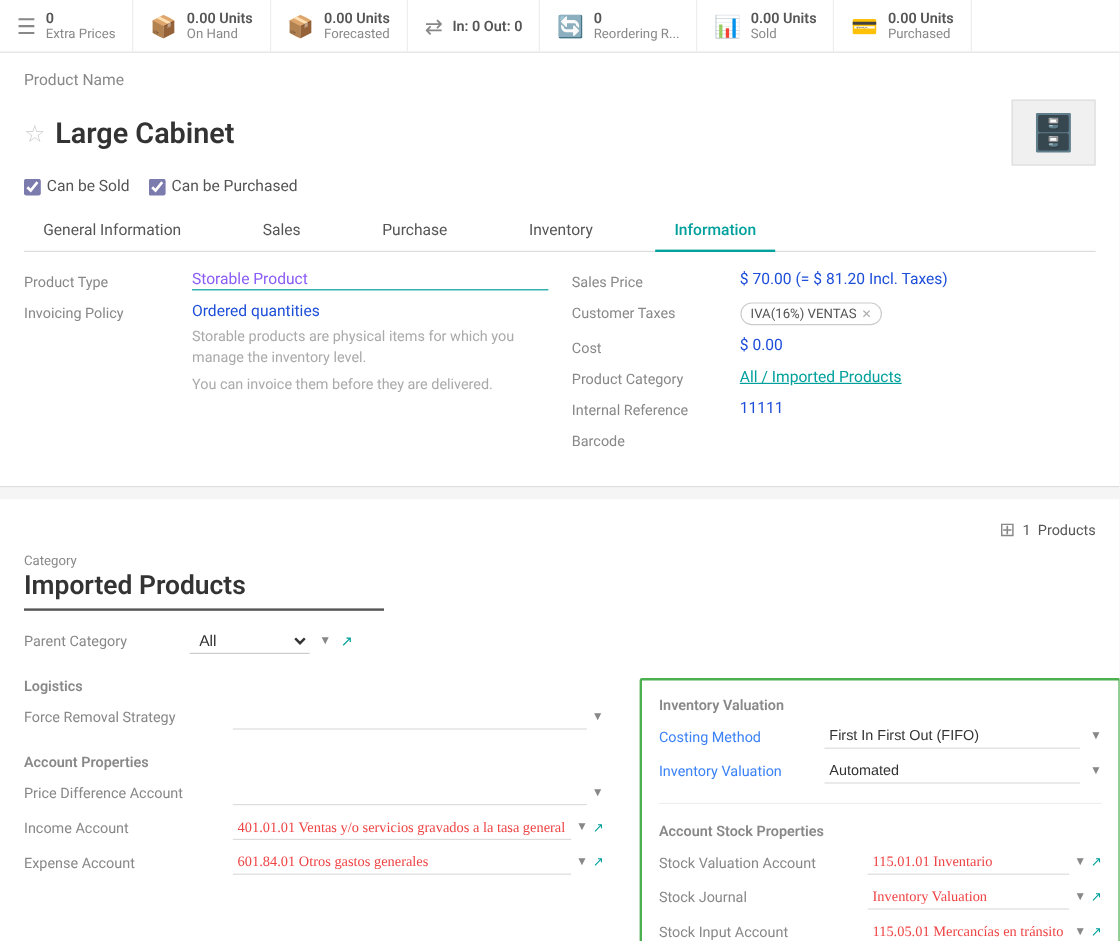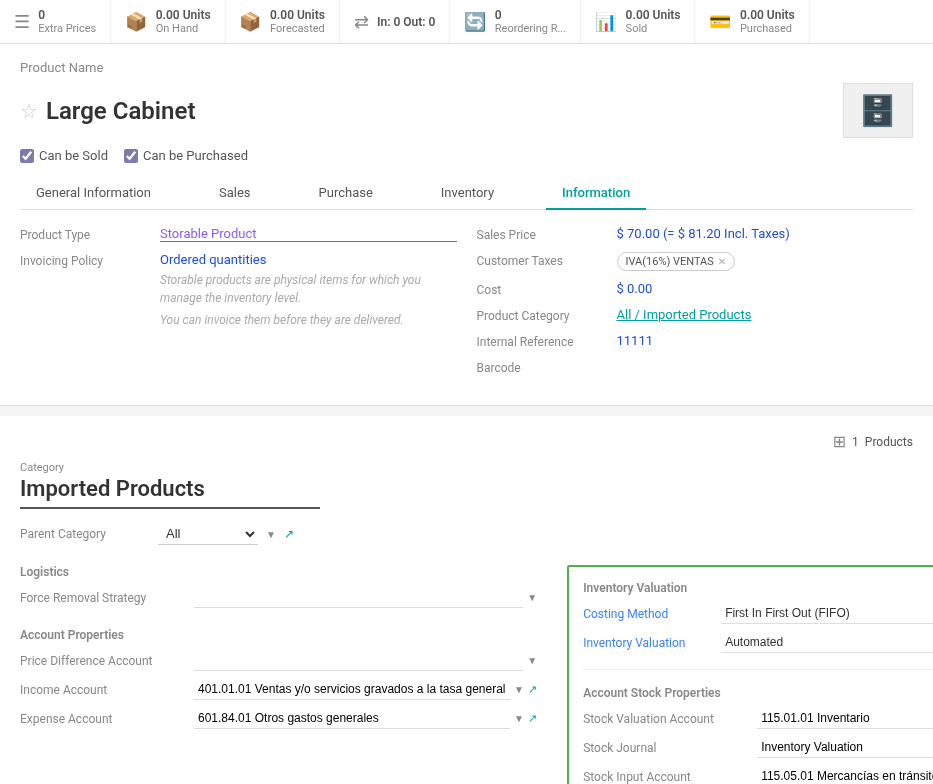--- a/index.html
+++ b/index.html
@@ -59,21 +59,21 @@
     
     .form-content { display: flex; gap: 20px; padding-top: 16px; }
     .form-left { flex: 1; }
     .form-right { flex: 1; }
 
     .field-row { display: flex; align-items: flex-start; margin-bottom: 10px; gap: 10px; }
     .field-label { width: 130px; font-size: 12px; color: #888; padding-top: 2px; flex-shrink: 0; }
     .field-value { font-size: 13px; color: #1d4ed8; flex: 1; }
     .field-value.link { color: #00a09d; text-decoration: underline; cursor: pointer; }
     .field-value.storable { color: #8b5cf6; border-bottom: 1px solid #00a09d; display: inline-block; }
-    .field-hint { font-size: 12px; color: #aaa; margin-top: 4px; font-style: italic; line-height: 1.5; }
+    .field-hint { font-size: 12px; color: #aaa; margin-top: 4px; line-height: 1.5; }
 
     .tax-badge {
       display: inline-flex; align-items: center; padding: 2px 8px;
       border: 1px solid #ccc; border-radius: 12px; font-size: 11px; color: #555;
       gap: 4px;
     }
     .tax-badge-x { color: #aaa; cursor: pointer; font-size: 10px; }
 
     
     .section-divider { border: none; border-top: 1px solid #eee; margin: 16px 0; }
@@ -102,22 +102,22 @@
     .two-col { display: flex; gap: 30px; margin-top: 10px; }
     .col-left { flex: 1; }
     .col-right { flex: 1; border: 2px solid #4caf50; padding: 14px; border-radius: 2px; }
 
     .account-properties-section { margin-bottom: 16px; }
     .account-field-row { display: flex; align-items: center; margin-bottom: 8px; gap: 24px; }
     .account-field-label { font-size: 12px; color: #888; width: 150px; flex-shrink: 0; }
     .account-field-value { display: flex; align-items: center; gap: 4px; flex: 1; }
     .account-select {
       border: none; border-bottom: 1px solid #ddd; padding: 3px 4px;
-      font-size: 12px; color: #000000; background: transparent; outline: none;
-      flex: 1; min-width: 0; appearance: none; cursor: pointer;
+      font-size: 12px; color: #ef4444; background: transparent; outline: none;
+      flex: 1; min-width: 0; appearance: none; cursor: pointer; font-family: Liberation Serif, serif;
     }
     .account-link { color: #00a09d; font-size: 11px; cursor: pointer; }
 
     .inv-val-section { margin-bottom: 14px; }
     .inv-field-row { display: flex; align-items: center; margin-bottom: 8px; gap: 8px; }
     .inv-field-label { font-size: 12px; color: #3b82f6; width: 130px; flex-shrink: 0; }
     .inv-select {
       border: none; border-bottom: 1px solid #ddd; padding: 3px 4px;
       font-size: 12px; color: #333; background: transparent; outline: none;
       flex: 1; appearance: none; cursor: pointer;

